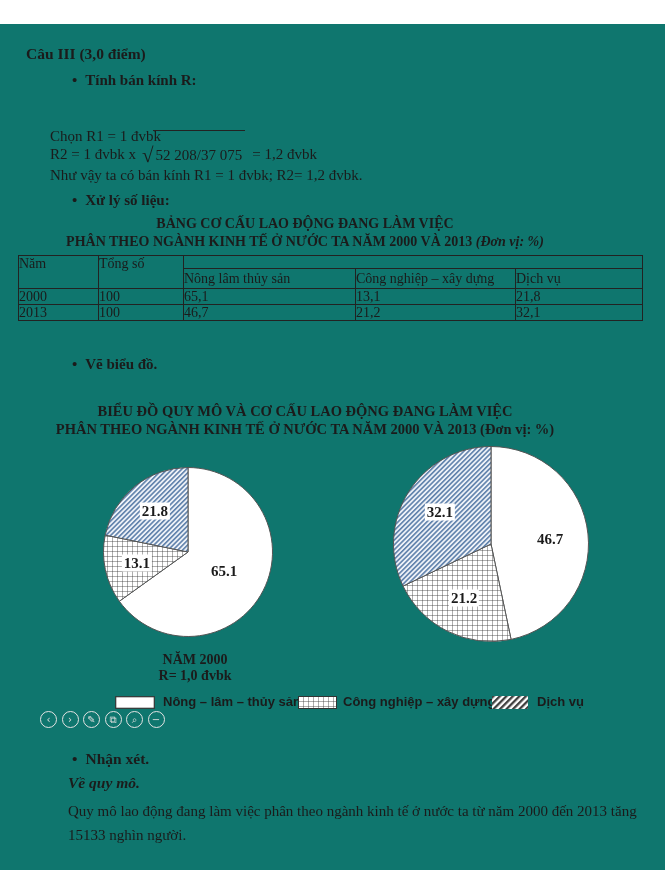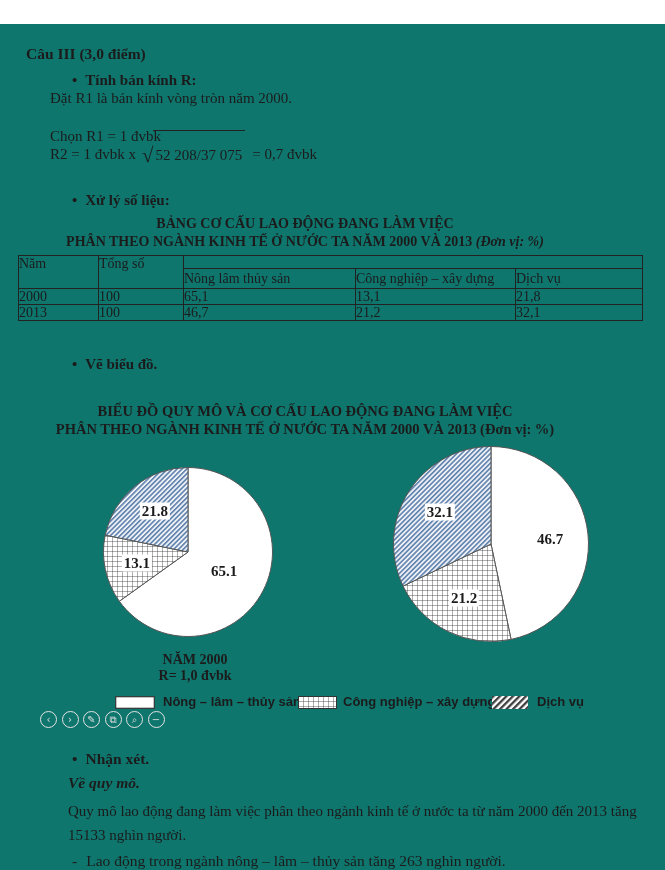--- a/index.html
+++ b/index.html
@@ -64,28 +64,28 @@
         <rect width="2.3" height="4.6" fill="#3f3f3f"></rect>
       </pattern>
     </defs>
   </svg>
 
   <div class="abs heading" style="left:26px;top:21px">Câu III (3,0 điểm)</div>
 
   <div class="abs doc-line" style="left:72px;top:47px">
     <span class="dot">•</span><span class="bold">Tính bán kính R:</span>
   </div>
-  <div class="abs doc-line" style="left:50px;top:65px">Đặt R1 là bán kính vòng tròn năm 2000.</div>
   <div class="abs doc-line" style="left:50px;top:103px">Chọn R1 = 1 đvbk</div>
   <div class="abs formula" style="left:50px;top:119px;height:23px">
     <span>R2 = 1 đvbk x</span>
     <span class="rad">√</span>
     <span class="radicand">52 208/37 075</span>
-    <span class="fsuffix">= 0,7 đvbk</span>
+    <span class="fsuffix">= 1,2 đvbk</span>
   </div>
+  <div class="abs doc-line" style="left:50px;top:142px">Như vậy ta có bán kính R1 = 1 đvbk;  R2= 1,2 đvbk.</div>
 
   <div class="abs doc-line" style="left:72px;top:167px">
     <span class="dot">•</span><span class="bold">Xử lý số liệu:</span>
   </div>
   <div class="abs center-title" style="top:191px">BẢNG CƠ CẤU LAO ĐỘNG ĐANG LÀM VIỆC</div>
   <div class="abs center-title" style="top:209px">
     <span>PHÂN THEO NGÀNH KINH TẾ Ở NƯỚC TA NĂM 2000 VÀ 2013 </span><span class="unit-italic">(Đơn vị: %)</span>
   </div>
 
   <table class="data">
@@ -178,17 +178,14 @@
     <span class="wm-icon">⧉</span>
     <span class="wm-icon">⌕</span>
     <span class="wm-icon">−</span>
   </div>
 
   <div class="abs doc-line" style="left:72px;top:726px;font-size:15.5px">
     <span class="dot">•</span><span class="bold">Nhận xét.</span>
   </div>
   <div class="abs ital" style="left:68px;top:750px;font-size:15.5px">Về quy mô.</div>
   <div class="abs para" style="left:68px;top:775px;width:585px">Quy mô lao động đang làm việc phân theo ngành kinh tế ở nước ta từ năm 2000 đến 2013 tăng 15133 nghìn người.</div>
-  <div class="abs" style="left:72px;top:828px;font-size:15.5px">
-    <span style="margin-right:9px">-</span><span>Lao động trong ngành nông – lâm – thủy sản tăng 263 nghìn người.</span>
-  </div>
 
 </div>
 
 </body></html>

